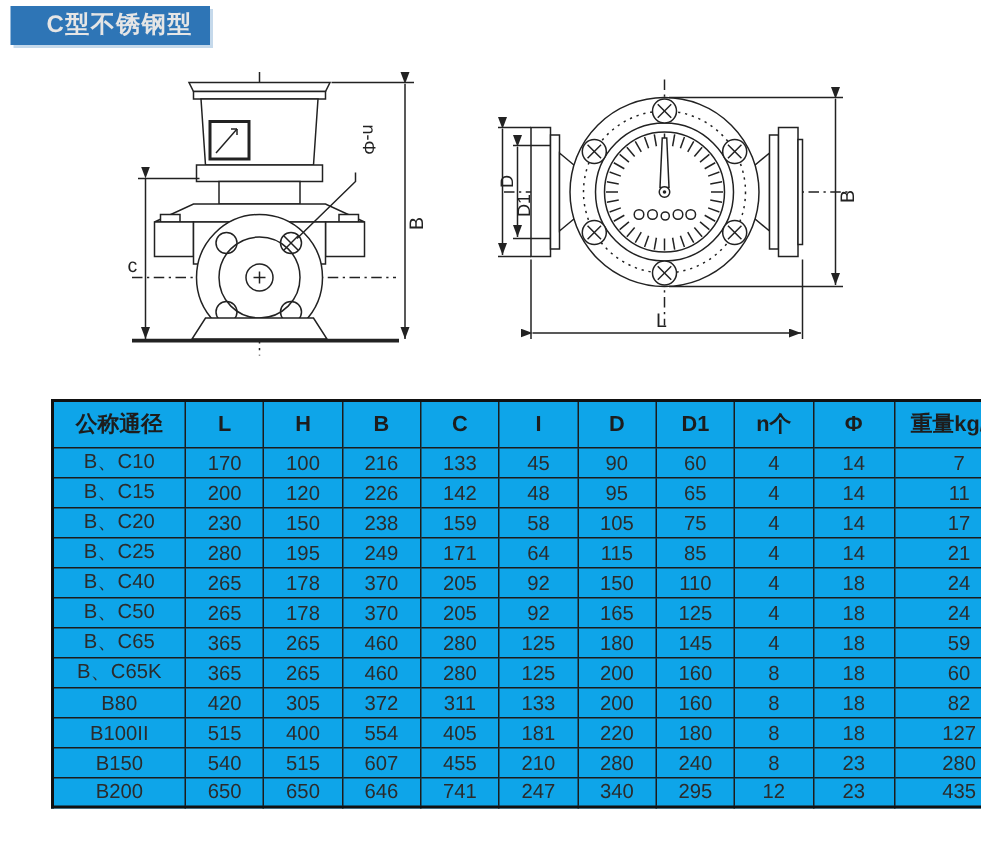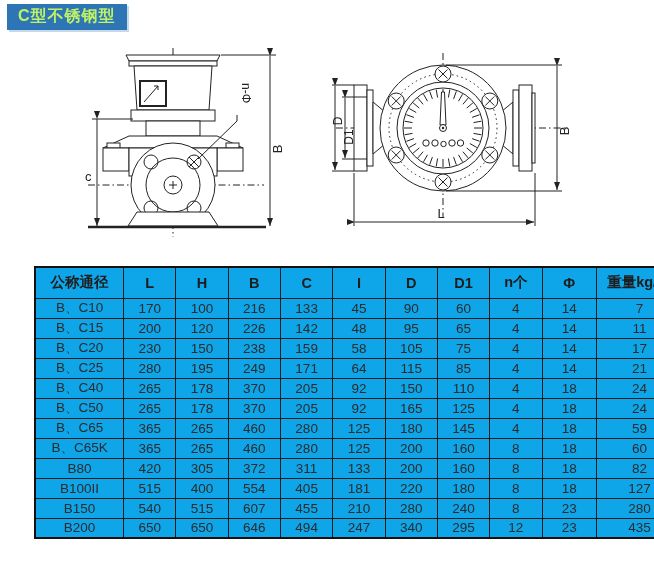--- a/index.html
+++ b/index.html
@@ -2,23 +2,23 @@
 <html><head>
 <meta charset="utf-8">
 <style>
   * { margin: 0; padding: 0; box-sizing: border-box; }
   html,body { width: 654px; height: 566px; background: #ffffff;
     font-family: "Liberation Sans", sans-serif; }
   #page { position: relative; width: 654px; height: 566px; background: #fff; overflow: hidden; }
 
   .title-badge {
     position: absolute; left: 7px; top: 4px;
-    background: #2e75b6; color: #bef264;
+    background: #2e75b6; color: #e5e5e5;
     font-size: 16px; font-weight: bold; letter-spacing: 1px;
-    padding: 2px 11px 3px 11px;
+    padding: 2px 11px 3px 24px;
     box-shadow: 2px 2px 0 rgba(46,117,182,0.28);
   }
 
   .drawing { position: absolute; }
   #left-drawing  { left: 30px;  top: 45px; }
   #right-drawing { left: 330px; top: 45px; }
   svg { display: block; }
   svg text { font-family: "Liberation Sans", sans-serif; fill: #222; }
 
   table.spec {
@@ -410,21 +410,21 @@
           <td>240</td>
           <td>8</td>
           <td>23</td>
           <td>280</td>
         </tr>
         <tr>
           <td>B200</td>
           <td>650</td>
           <td>650</td>
           <td>646</td>
-          <td>494</td>
+          <td>741</td>
           <td>247</td>
           <td>340</td>
           <td>295</td>
           <td>12</td>
           <td>23</td>
           <td>435</td>
         </tr>
       </tbody>
   </table>
 

